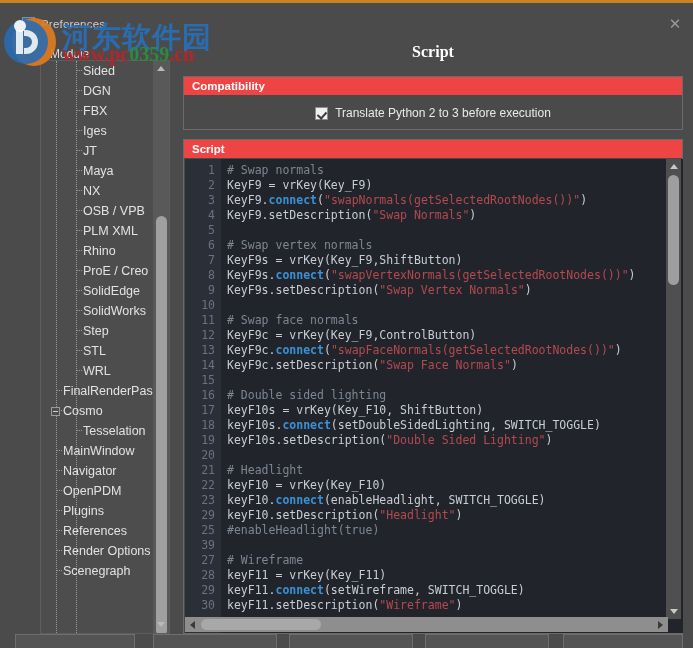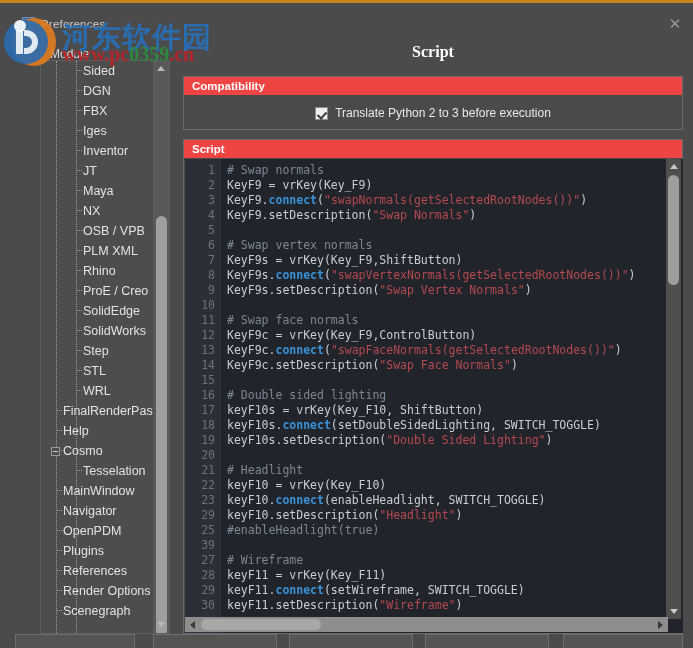--- a/index.html
+++ b/index.html
@@ -231,35 +231,33 @@
 
   <div id="tree-panel">
     <div id="tree-scroll">
       <div id="tree-guide-a"></div>
       <div id="tree-guide-b"></div>
       <div id="tree-items">
           <div class="tree-item lvl2"><span class="tlabel">Sided</span></div>
           <div class="tree-item lvl2"><span class="tlabel">DGN</span></div>
           <div class="tree-item lvl2"><span class="tlabel">FBX</span></div>
           <div class="tree-item lvl2"><span class="tlabel">Iges</span></div>
-          <div class="tree-item lvl2"><span class="tlabel">Inventor</span></div>
           <div class="tree-item lvl2"><span class="tlabel">JT</span></div>
           <div class="tree-item lvl2"><span class="tlabel">Maya</span></div>
           <div class="tree-item lvl2"><span class="tlabel">NX</span></div>
           <div class="tree-item lvl2"><span class="tlabel">OSB / VPB</span></div>
           <div class="tree-item lvl2"><span class="tlabel">PLM XML</span></div>
           <div class="tree-item lvl2"><span class="tlabel">Rhino</span></div>
           <div class="tree-item lvl2"><span class="tlabel">ProE / Creo</span></div>
           <div class="tree-item lvl2"><span class="tlabel">SolidEdge</span></div>
           <div class="tree-item lvl2"><span class="tlabel">SolidWorks</span></div>
           <div class="tree-item lvl2"><span class="tlabel">Step</span></div>
           <div class="tree-item lvl2"><span class="tlabel">STL</span></div>
           <div class="tree-item lvl2"><span class="tlabel">WRL</span></div>
           <div class="tree-item lvl1"><span class="tlabel">FinalRenderPass</span></div>
-          <div class="tree-item lvl1"><span class="tlabel">Help</span></div>
           <div class="tree-item lvl1"><span class="expander"></span><span class="tlabel">Cosmo</span></div>
           <div class="tree-item lvl2"><span class="tlabel">Tesselation</span></div>
           <div class="tree-item lvl1"><span class="tlabel">MainWindow</span></div>
           <div class="tree-item lvl1"><span class="tlabel">Navigator</span></div>
           <div class="tree-item lvl1"><span class="tlabel">OpenPDM</span></div>
           <div class="tree-item lvl1"><span class="tlabel">Plugins</span></div>
           <div class="tree-item lvl1"><span class="tlabel">References</span></div>
           <div class="tree-item lvl1"><span class="tlabel">Render Options</span></div>
           <div class="tree-item lvl1"><span class="tlabel">Scenegraph</span></div>
         </div>

